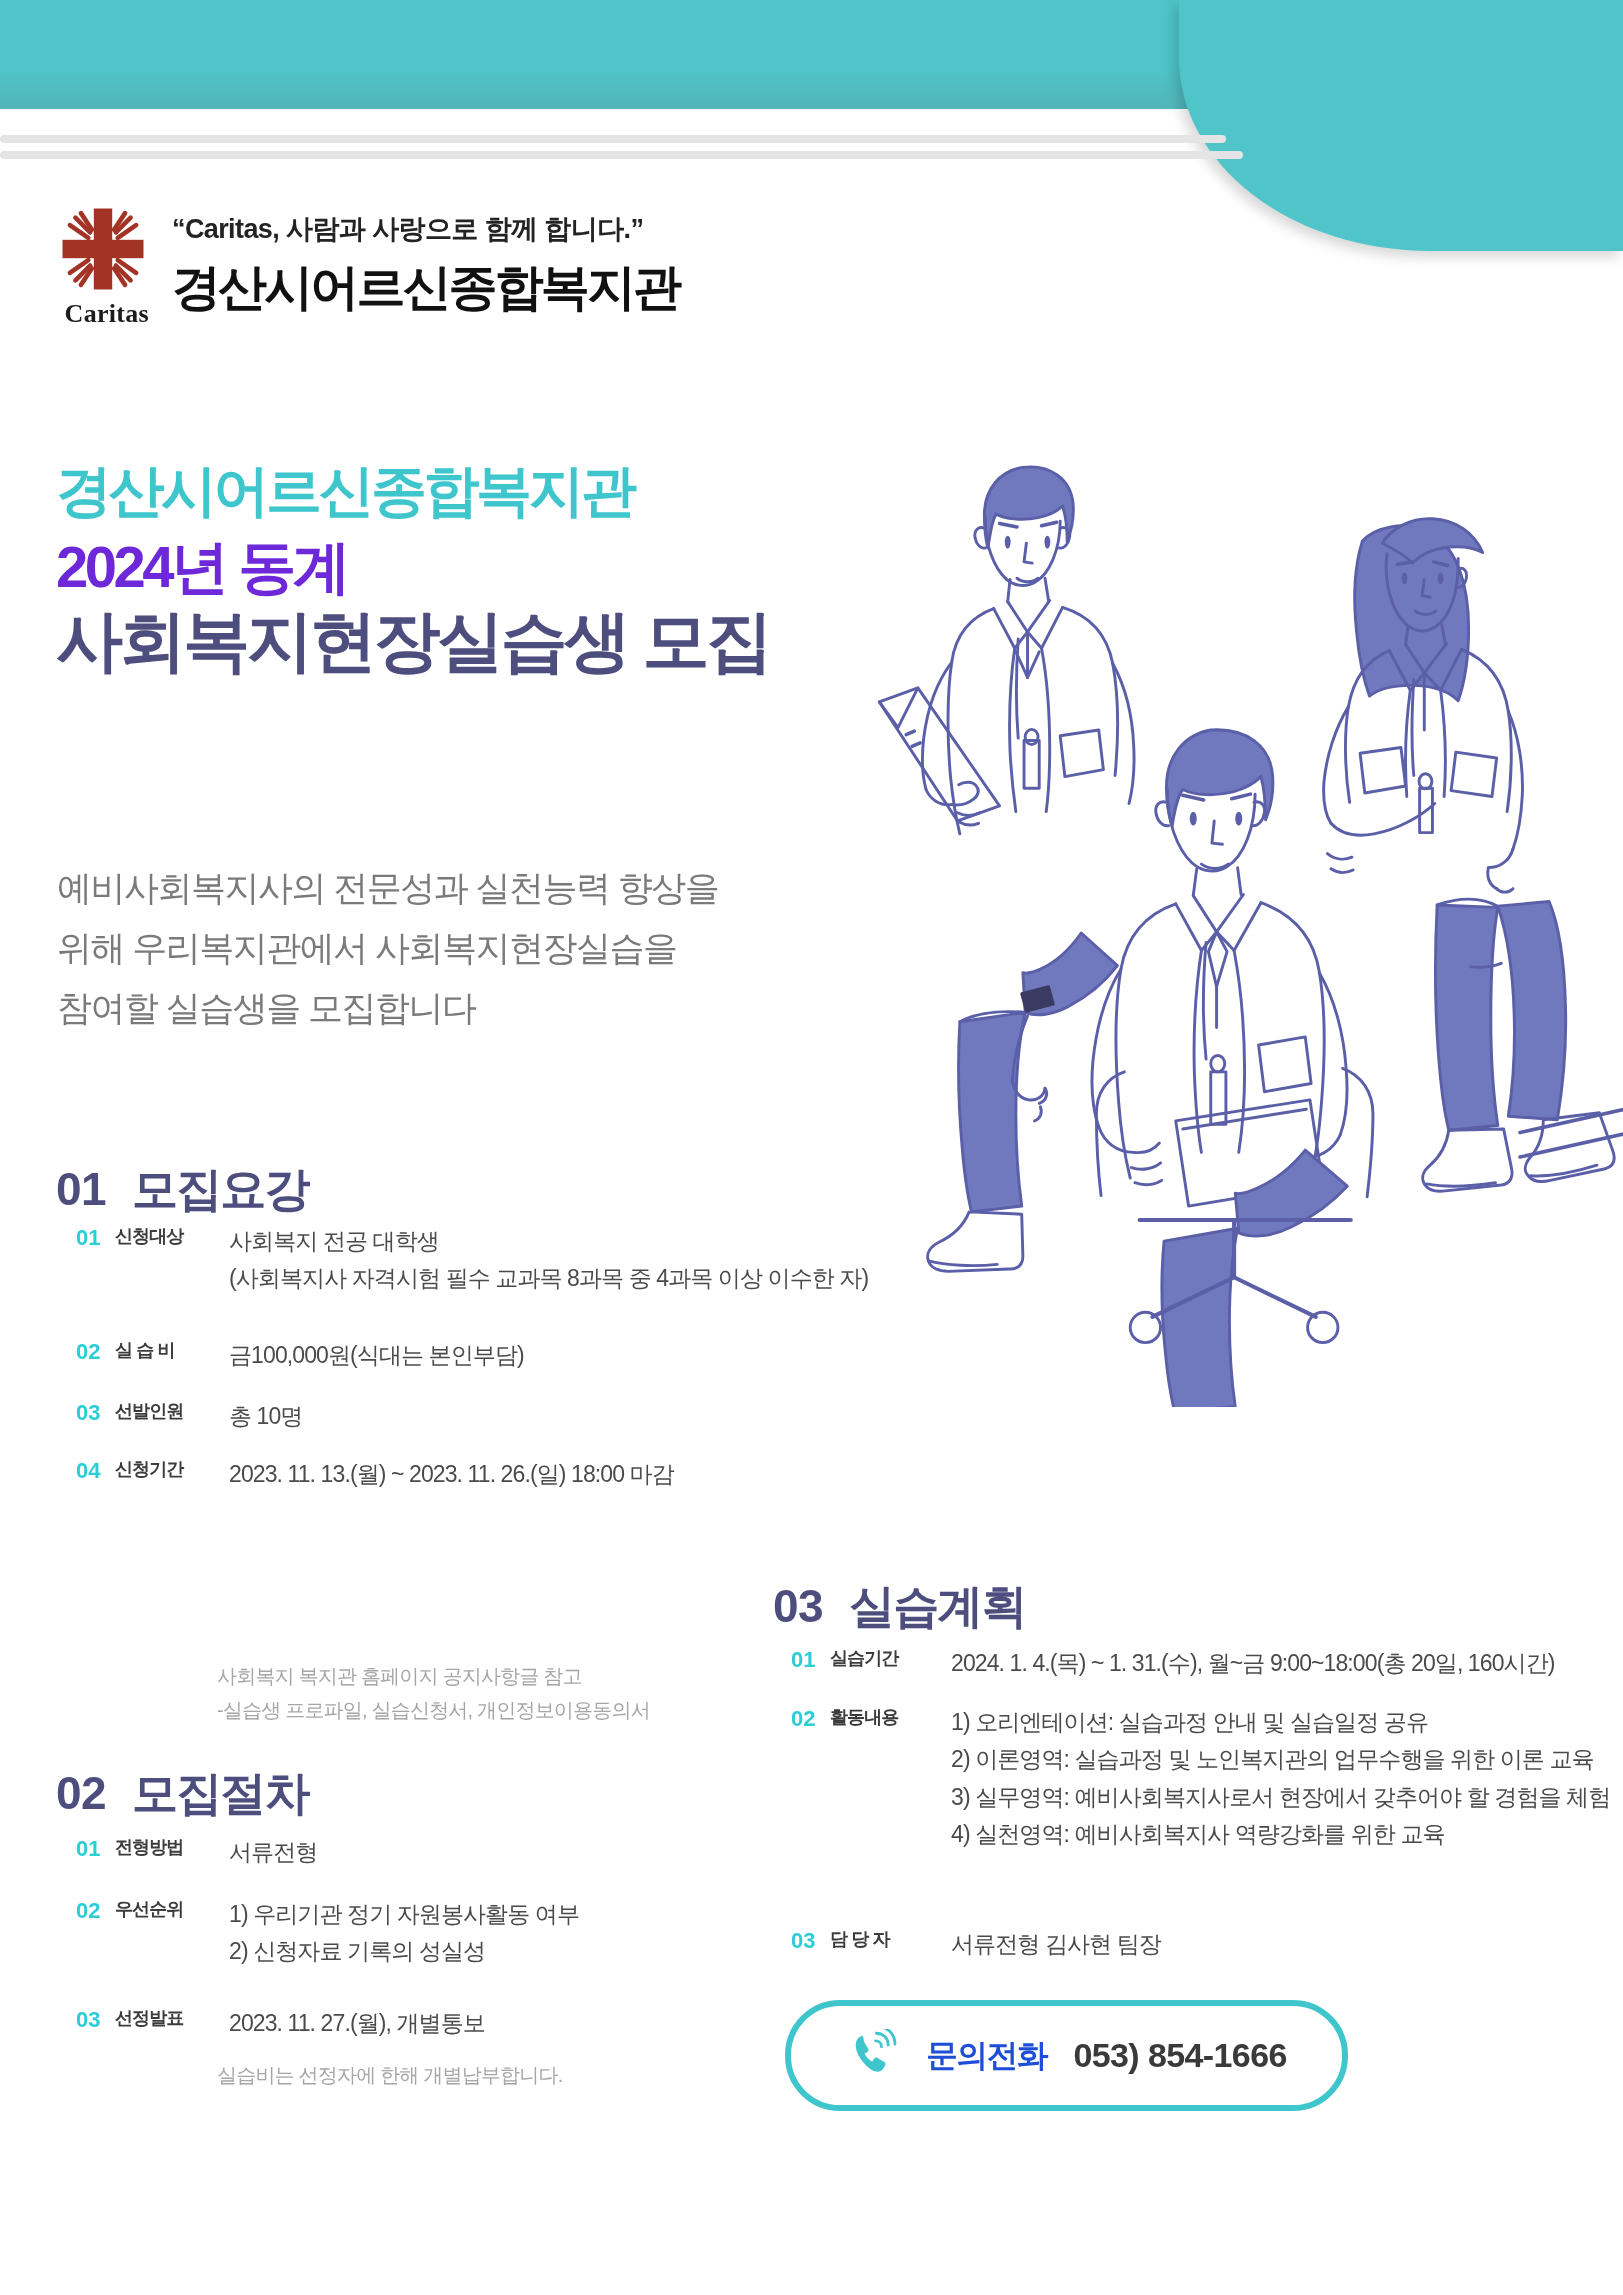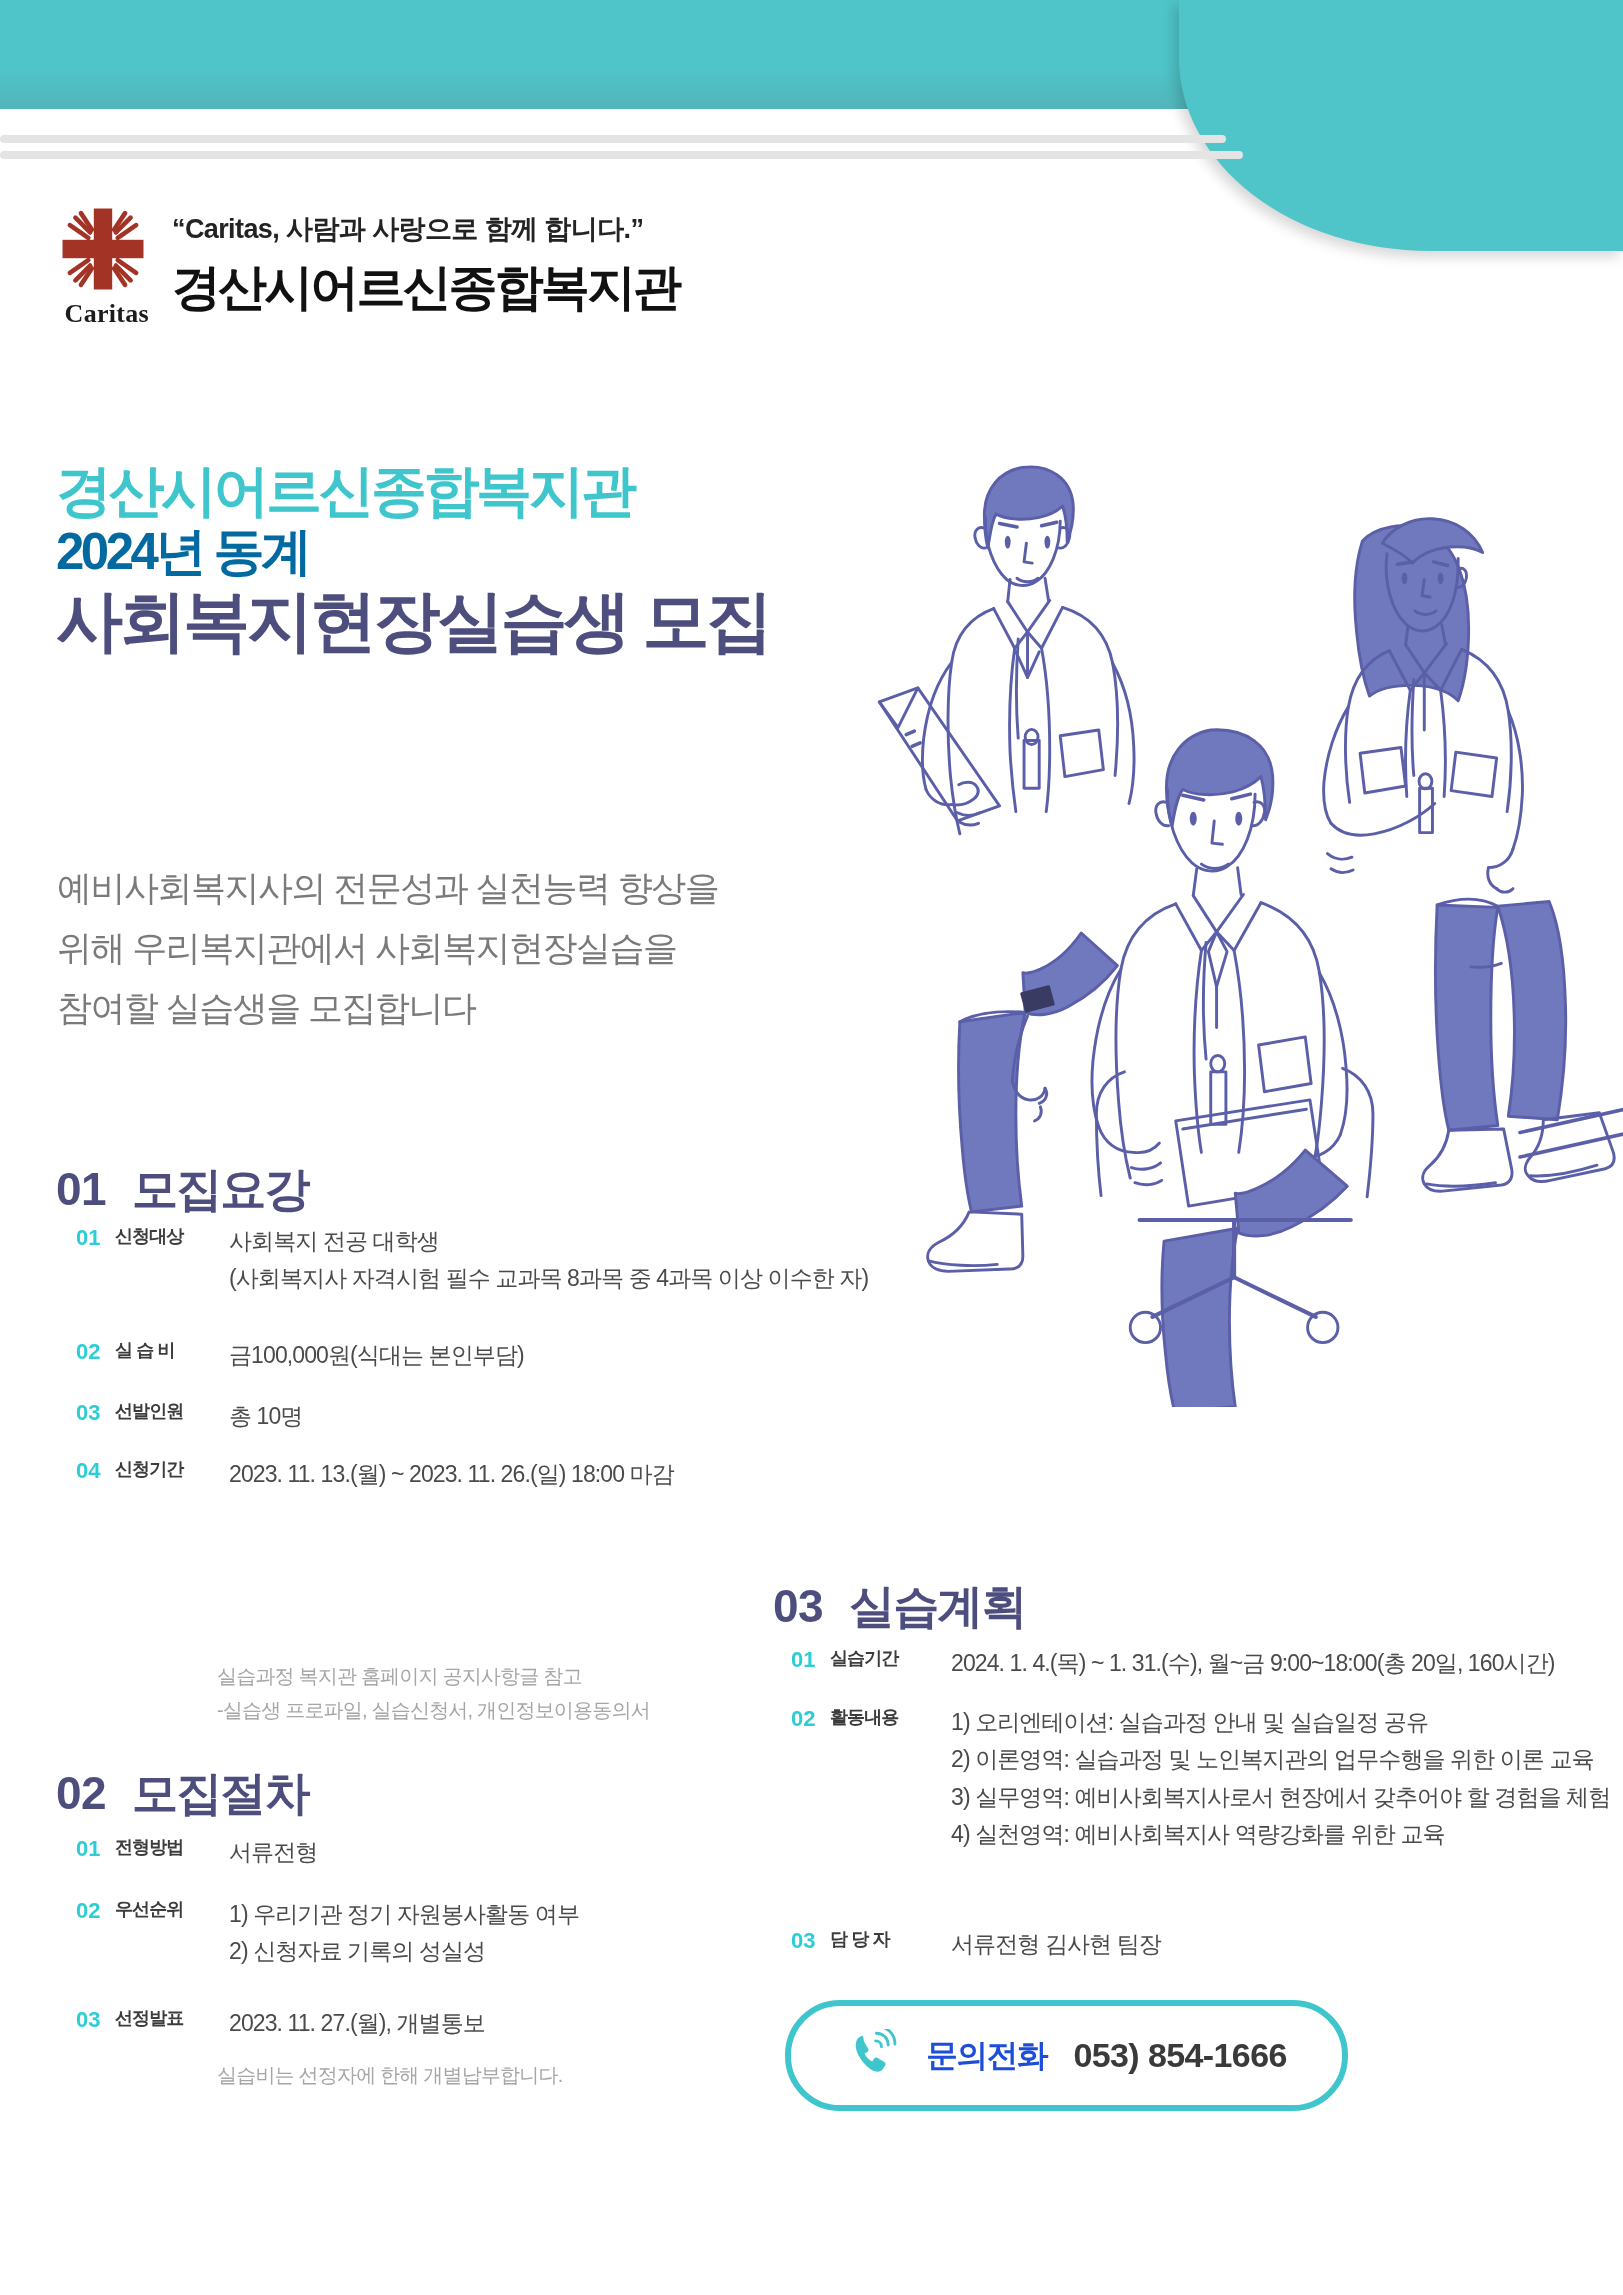--- a/index.html
+++ b/index.html
@@ -54,21 +54,21 @@
   }
   .org-name{
     font-size:49px;font-weight:800;color:#111111;letter-spacing:-2.9px;
     margin-top:8.2px;white-space:nowrap;
   }
 
   
   .title-wrap{position:absolute;left:56px;top:461px;}
   .t-line{font-weight:800;letter-spacing:-3.5px;white-space:nowrap;line-height:1.08;}
   .t1{font-size:56px;color:#3FC6CD;}
-  .t2{font-size:51px;color:#0369a1;margin-top:3px;}
+  .t2{font-size:58px;color:#6d28d9;margin-top:15px;}
   .t3{font-size:67px;color:#4D4E7E;margin-top:5.8px;}
 
   .desc{
     position:absolute;left:57px;top:858px;width:875px;
     font-size:35px;color:#7a7a7a;line-height:1.72;letter-spacing:-1.5px;
   }
 
   
   .sec-head{position:absolute;display:flex;align-items:baseline;color:#4D4E7E;white-space:nowrap;}
   .sec-num{font-size:46px;font-weight:800;letter-spacing:-0.6px;}
@@ -197,21 +197,21 @@
   <div class="item" style="left:76px;top:1456px;width:887px;">
     <span class="it-num">04</span>
     <span class="it-label w-left">신청기간</span>
     <span class="it-val">
       <span class="ln">2023. 11.  13.(월) ~ 2023. 11. 26.(일) 18:00 마감</span>
     </span>
   </div>
 
 
   <div class="note" style="left:217px;top:1660px;">
-    <span class="ln">실습과정 복지관 홈페이지 공지사항글 참고</span>
+    <span class="ln">사회복지 복지관 홈페이지 공지사항글 참고</span>
     <span class="ln">-실습생 프로파일, 실습신청서, 개인정보이용동의서</span>
   </div>
 
   <div class="sec-head" style="left:56px;top:1763px;">
     <span class="sec-num">02</span>
     <span class="sec-title">모집절차</span>
   </div>
 
   <div class="item" style="left:76px;top:1834px;width:700px;">
     <span class="it-num">01</span>

